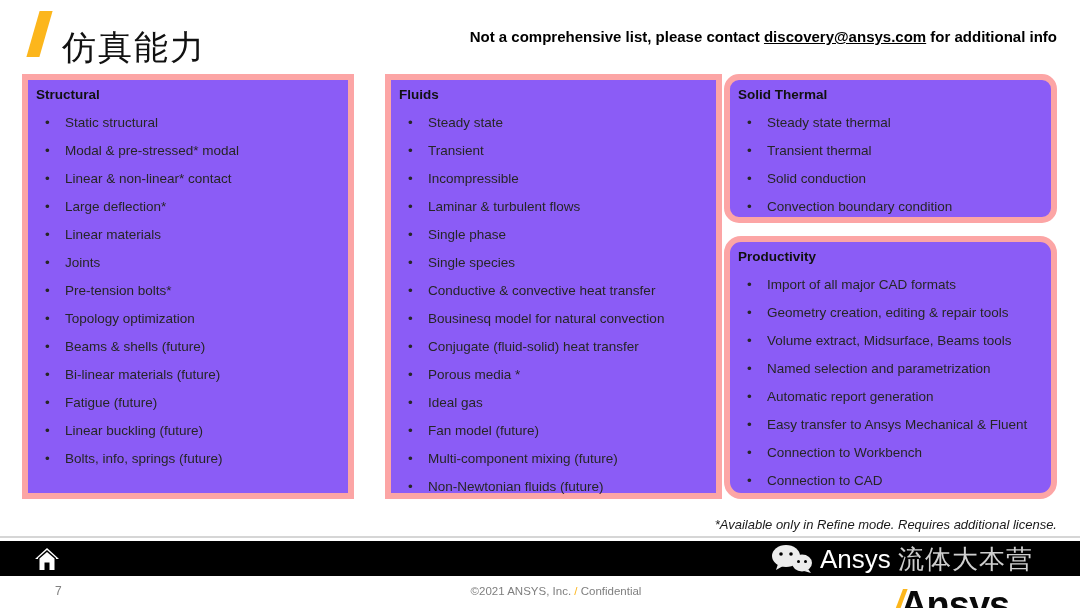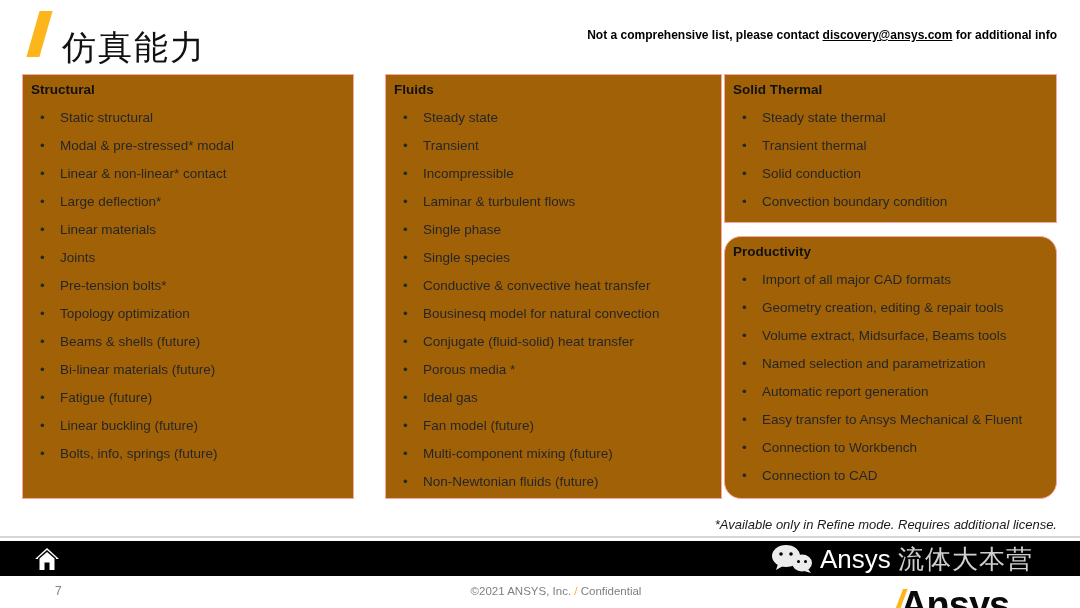--- a/index.html
+++ b/index.html
@@ -10,39 +10,39 @@
   
   .title-slash{
     position:absolute;left:33px;top:11px;width:13px;height:46px;
     background:#FCB61C;transform:skewX(-16deg);
   }
   .slide-title{
     position:absolute;left:62px;top:10px;font-family:"DejaVu Serif","Liberation Serif",serif;
     font-size:34px;line-height:44px;color:#111111;letter-spacing:2px;margin-top:15px;
   }
   .top-note{
-    position:absolute;top:28px;right:23px;font-size:12px;font-weight:bold;color:#000000;
+    position:absolute;top:28px;right:23px;font-size:15px;font-weight:bold;color:#000000;
   }
   .top-note a{color:#000000;text-decoration:underline;cursor:pointer;}
   
   .cap-box{
-    position:absolute;border:1px solid #fca5a5;background:#a16207;
+    position:absolute;border:6px solid #fca5a5;background:#8b5cf6;
     padding:6px 8px 0 8px;box-sizing:border-box;
   }
   .box-title{font-size:13.5px;font-weight:bold;line-height:18px;margin-bottom:10px;color:#111111;}
   .box-list{list-style:none;margin:0;padding:0;}
   .box-item{
     position:relative;padding-left:29px;font-size:13.5px;line-height:17px;margin-bottom:11px;
     color:#262626;white-space:nowrap;
   }
   .box-item::before{content:"•";position:absolute;left:9px;top:0;color:#262626;}
   .box-item.italic{}
   #box-structural{left:22px;top:74px;width:332px;height:425px;}
   #box-fluids{left:357px;top:74px;width:337px;height:425px;margin-left:28px;}
-  #box-solid-thermal{left:724px;top:74px;width:333px;height:149px;}
+  #box-solid-thermal{left:724px;top:74px;width:333px;height:149px;border-radius:15px;}
   #box-productivity{left:724px;top:236px;width:333px;height:263px;border-radius:17px;}
   
   .footnote{
     position:absolute;top:517px;right:23px;font-size:13px;font-style:italic;color:#1a1a1a;
   }
   
   .divider-line{position:absolute;left:0;top:536px;width:1080px;height:2px;background:#d6d6d6;}
   .footer-bar{position:absolute;left:0;top:541px;width:1080px;height:35px;background:#000000;}
   .home-icon{position:absolute;left:34px;top:546px;width:26px;height:26px;cursor:pointer;}
   .wechat-icon{position:absolute;left:770px;top:544px;width:44px;height:30px;}

